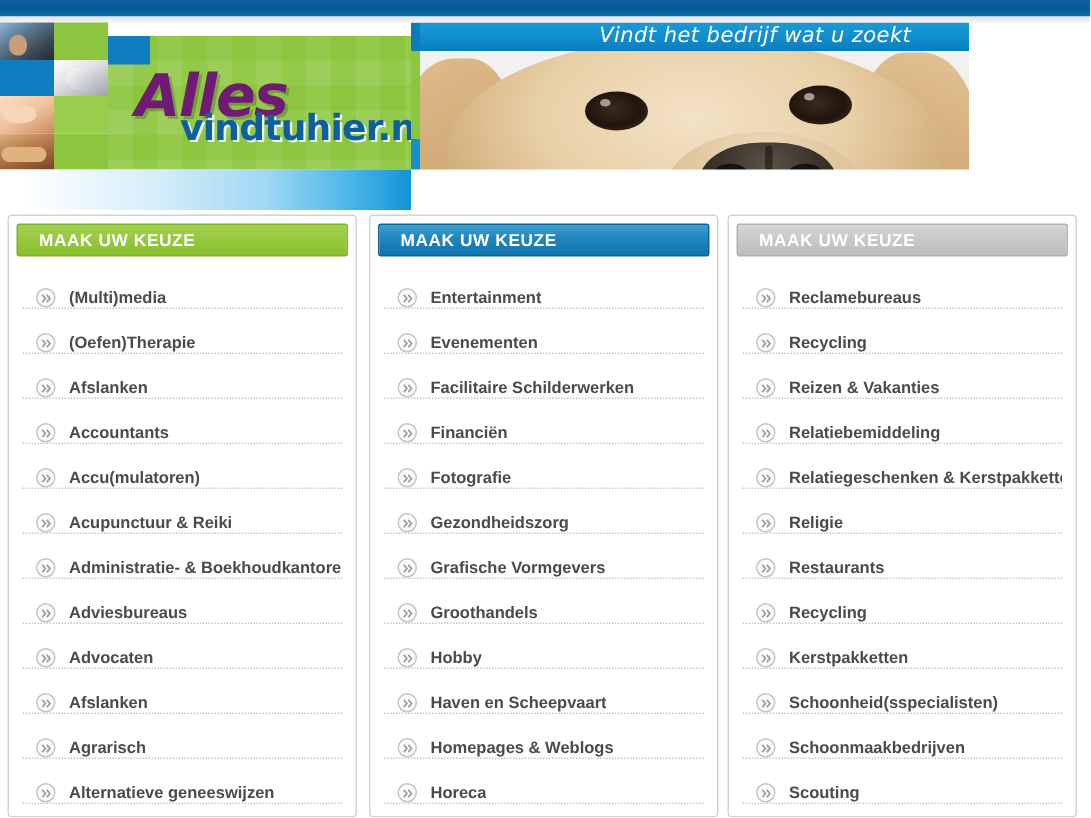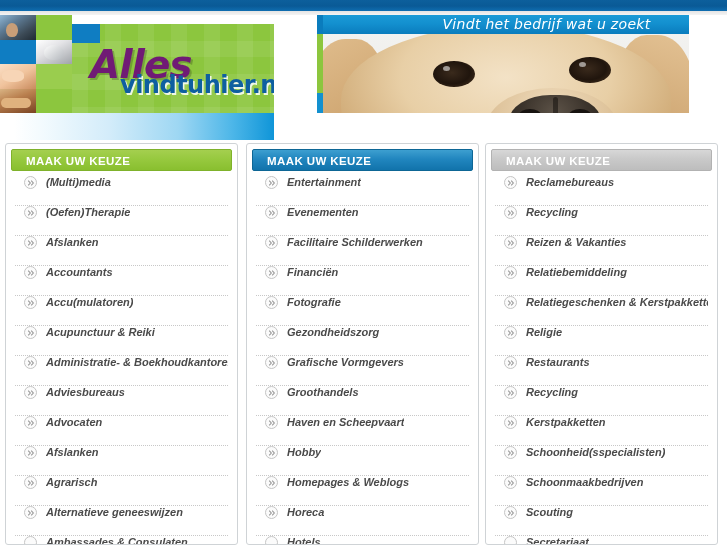--- a/index.html
+++ b/index.html
@@ -72,21 +72,20 @@
     font-weight:bold; font-size:24px; color:#0e5fa0;
     letter-spacing:-0.5px;
     text-shadow: 1.5px 1.5px 0 rgba(255,255,255,.85);
   }
 
   
   .banner {
     position:absolute; left:274px; top:0; width:372px; height:113px;
     overflow:hidden;
     background: linear-gradient(to bottom,#eef0f1 0%, #e7e9ea 100%);
-    margin-left: 43px;
   }
   .dog { position:absolute; left:0; top:18px; width:453px; height:95px; overflow:hidden;
          background: linear-gradient(to bottom,#f2f2f0 0%, #eceae6 100%); }
   .dog .face {
     position:absolute; left:24px; top:-8px; width:330px; height:150px;
     border-radius:50% 50% 45% 45%;
     background: radial-gradient(ellipse at 50% 35%, #f3e2c6 0%, #e8cfa6 45%, #d2ae7b 75%, #b98f5b 100%);
   }
   .dog .ear-l { position:absolute; left:-8px; top:6px; width:76px; height:120px; border-radius:50% 40% 45% 55%;
     background: linear-gradient(150deg,#e0bd8d,#c69a63); }
@@ -159,25 +158,24 @@
     background: linear-gradient(to bottom,#3d9fd0 0%, #2186bf 45%, #1173ab 100%);
     border:1px solid #0d6695;
   }
   .col.c3 .col-header {
     background: linear-gradient(to bottom,#d7d7d7 0%, #c9c9c9 45%, #bdbdbd 100%);
     border:1px solid #b2b2b2;
   }
 
   .list { margin:0 9px; padding-top:5px; }
   .item {
-    display:flex; align-items:flex-start;
+    display:flex; align-items:flex-end;
     height:30px;
     border-bottom:1px dotted #c8c8c8;
     cursor:pointer;
-    font-style:italic;
   }
   .item .bullet {
     width:13px; height:13px; min-width:13px;
     border:1px solid #c4c4c4; border-radius:50%;
     margin-left:9px; margin-right:9px;
     display:flex; align-items:center; justify-content:center;
     background:#fbfbfb;
   }
   .item .bullet svg { display:block; }
   .item .label {
@@ -435,30 +433,30 @@
             </span>
             <span class="label">Groothandels</span>
           </div>
           <div class="item">
             <span class="bullet">
               <svg width="8" height="8" viewBox="0 0 8 8" aria-hidden="true">
                 <path d="M1.2 1.6 L3.3 4 L1.2 6.4" fill="none" stroke="#9a9a9a" stroke-width="1.1"></path>
                 <path d="M4.2 1.6 L6.3 4 L4.2 6.4" fill="none" stroke="#9a9a9a" stroke-width="1.1"></path>
               </svg>
             </span>
+            <span class="label">Hobby</span>
+          </div>
+          <div class="item">
+            <span class="bullet">
+              <svg width="8" height="8" viewBox="0 0 8 8" aria-hidden="true">
+                <path d="M1.2 1.6 L3.3 4 L1.2 6.4" fill="none" stroke="#9a9a9a" stroke-width="1.1"></path>
+                <path d="M4.2 1.6 L6.3 4 L4.2 6.4" fill="none" stroke="#9a9a9a" stroke-width="1.1"></path>
+              </svg>
+            </span>
             <span class="label">Haven en Scheepvaart</span>
-          </div>
-          <div class="item">
-            <span class="bullet">
-              <svg width="8" height="8" viewBox="0 0 8 8" aria-hidden="true">
-                <path d="M1.2 1.6 L3.3 4 L1.2 6.4" fill="none" stroke="#9a9a9a" stroke-width="1.1"></path>
-                <path d="M4.2 1.6 L6.3 4 L4.2 6.4" fill="none" stroke="#9a9a9a" stroke-width="1.1"></path>
-              </svg>
-            </span>
-            <span class="label">Hobby</span>
           </div>
           <div class="item">
             <span class="bullet">
               <svg width="8" height="8" viewBox="0 0 8 8" aria-hidden="true">
                 <path d="M1.2 1.6 L3.3 4 L1.2 6.4" fill="none" stroke="#9a9a9a" stroke-width="1.1"></path>
                 <path d="M4.2 1.6 L6.3 4 L4.2 6.4" fill="none" stroke="#9a9a9a" stroke-width="1.1"></path>
               </svg>
             </span>
             <span class="label">Homepages &amp; Weblogs</span>
           </div>

